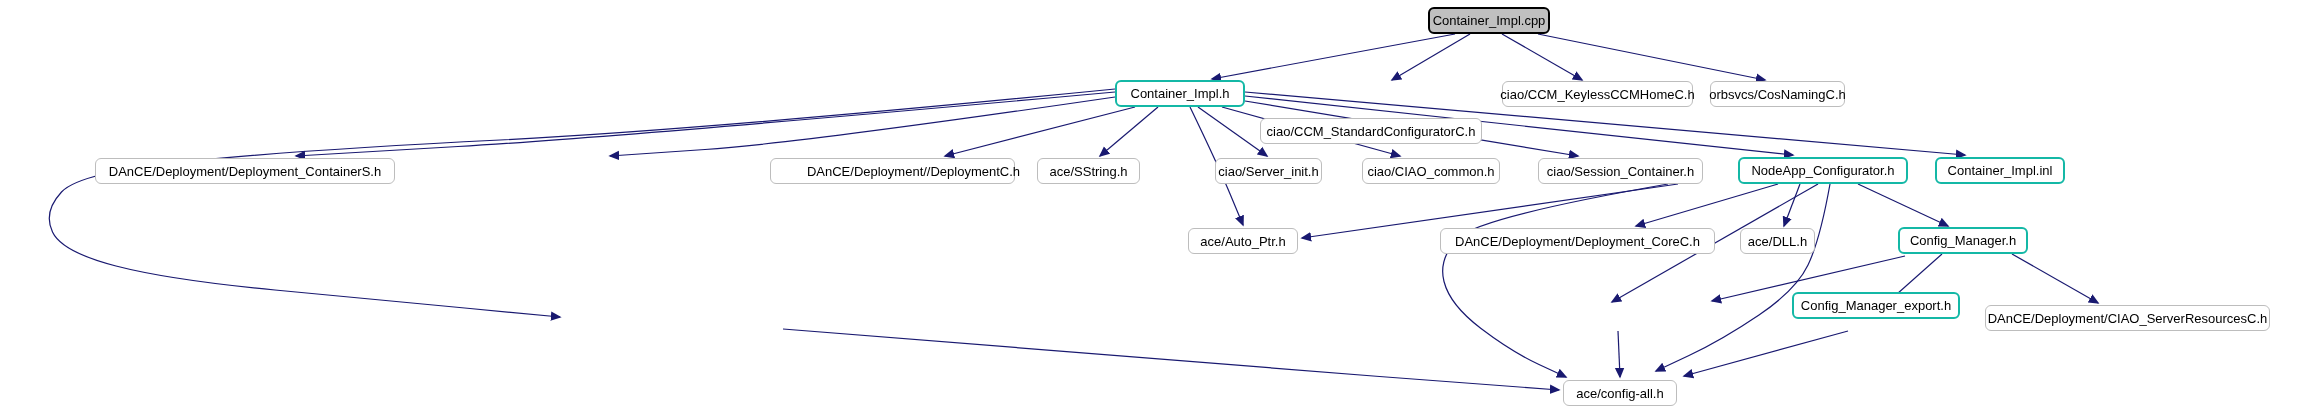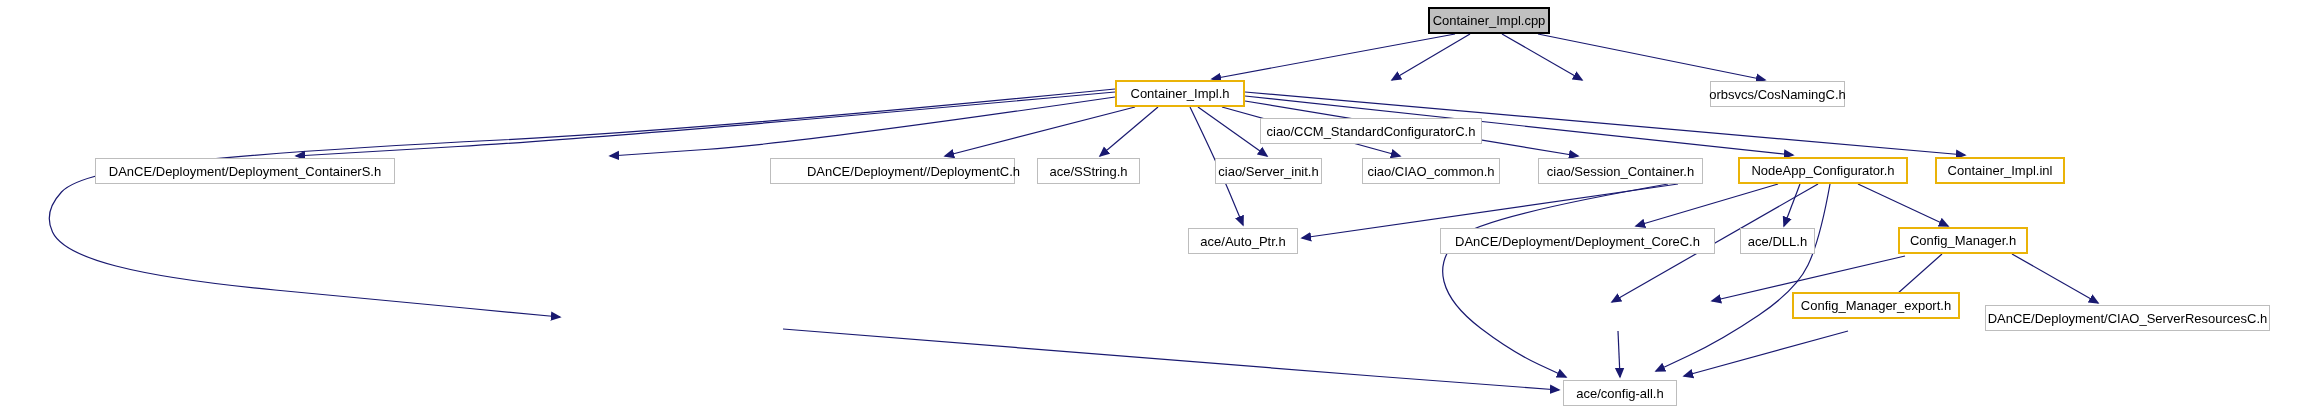--- a/index.html
+++ b/index.html
@@ -20,23 +20,24 @@
     position: absolute;
     box-sizing: border-box;
     display: flex;
     align-items: center;
     justify-content: center;
     white-space: nowrap;
     font-size: 13px;
     color: #000000;
     background: #ffffff;
     cursor: pointer;
+    border-radius: 6px;
   }
   .gnode.ext  { border: 1px solid #bdbdbd; }
-  .gnode.doc  { border: 2px solid #eab308; }
+  .gnode.doc  { border: 2px solid #14b8a6; }
   .gnode.root { border: 2px solid #000000; background: #c0c0c0; cursor: default; }
   .edge-path { fill: none; stroke-width: 1.2px; }
 </style>
 </head>
 <body>
 
 <div id="canvas">
   <svg id="edge-layer" xmlns="http://www.w3.org/2000/svg" viewBox="0 0 2313 411">
       <defs>
         <marker id="arrow" viewBox="0 0 10 10" refX="8.5" refY="5" markerWidth="9" markerHeight="9" orient="auto">
@@ -68,20 +69,21 @@
       <path d="M 1942 254 L 1888 302" class="edge-path" stroke="#191970" marker-end="url(#arrow)"></path>
       <path d="M 2012 254 L 2098 303" class="edge-path" stroke="#191970" marker-end="url(#arrow)"></path>
       <path d="M 1905 256 L 1712 301" class="edge-path" stroke="#191970" marker-end="url(#arrow)"></path>
       <path d="M 1618 331 L 1620 377" class="edge-path" stroke="#191970" marker-end="url(#arrow)"></path>
       <path d="M 1848 331 L 1684 376" class="edge-path" stroke="#191970" marker-end="url(#arrow)"></path>
       <path d="M 783 329 Q 1200 363 1379.5 376.5 L 1559 390" class="edge-path" stroke="#191970" marker-end="url(#arrow)"></path>
     </svg>
 <div class="gnode root" style="left: 1428px; top: 7px; width: 122px; height: 27px;">Container_Impl.cpp</div>
     <div class="gnode doc" style="left: 1115px; top: 80px; width: 130px; height: 27px;">Container_Impl.h</div>
     <div class="gnode ext" style="left: 1260px; top: 81px; width: 222px; height: 26px; margin-top: 37px;">ciao/CCM_StandardConfiguratorC.h</div>
+    <div class="gnode ext" style="left: 1502px; top: 81px; width: 191px; height: 26px;">ciao/CCM_KeylessCCMHomeC.h</div>
     <div class="gnode ext" style="left: 1710px; top: 81px; width: 135px; height: 26px;">orbsvcs/CosNamingC.h</div>
     <div class="gnode ext" style="left: 95px; top: 158px; width: 300px; height: 26px;">DAnCE/Deployment/Deployment_ContainerS.h</div>
     <div class="gnode ext" style="left: 770px; top: 158px; width: 245px; height: 26px; padding-left: 42px;">DAnCE/Deployment//DeploymentC.h</div>
     <div class="gnode ext" style="left: 1037px; top: 158px; width: 103px; height: 26px;">ace/SString.h</div>
     <div class="gnode ext" style="left: 1215px; top: 158px; width: 107px; height: 26px;">ciao/Server_init.h</div>
     <div class="gnode ext" style="left: 1362px; top: 158px; width: 138px; height: 26px;">ciao/CIAO_common.h</div>
     <div class="gnode ext" style="left: 1538px; top: 158px; width: 165px; height: 26px;">ciao/Session_Container.h</div>
     <div class="gnode doc" style="left: 1738px; top: 157px; width: 170px; height: 27px;">NodeApp_Configurator.h</div>
     <div class="gnode doc" style="left: 1935px; top: 157px; width: 130px; height: 27px;">Container_Impl.inl</div>
     <div class="gnode ext" style="left: 1188px; top: 228px; width: 110px; height: 26px;">ace/Auto_Ptr.h</div>

